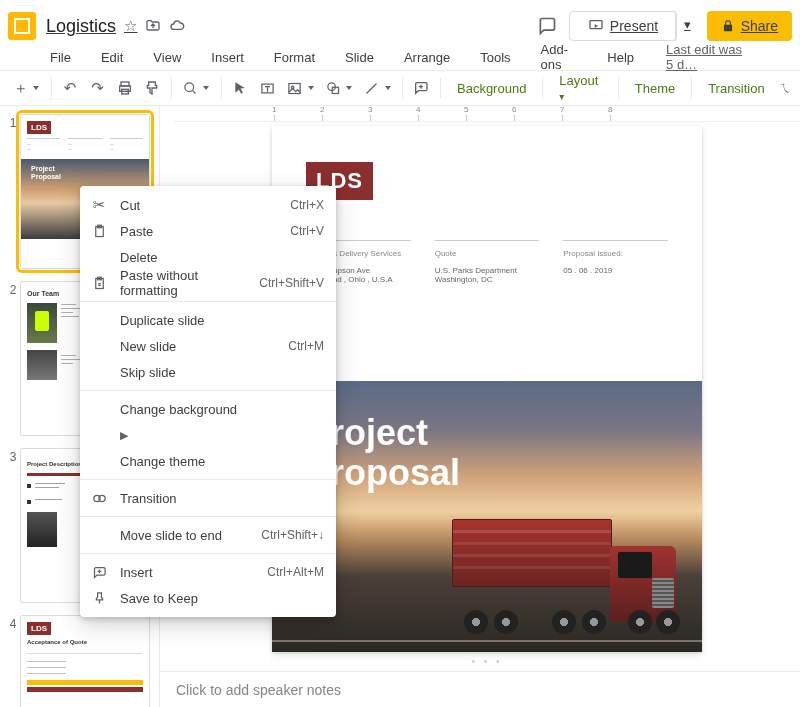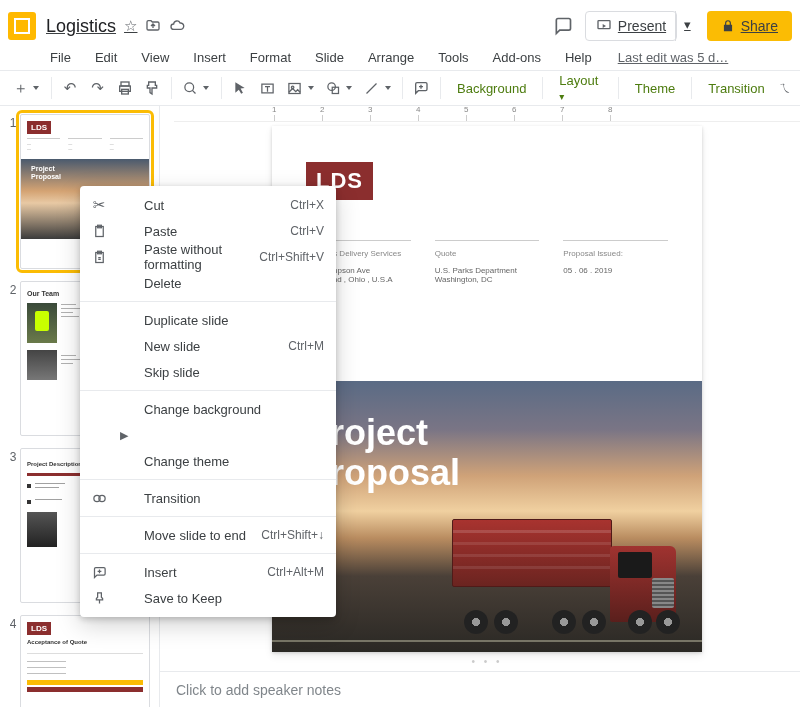--- a/index.html
+++ b/index.html
@@ -8,26 +8,26 @@
   
   .header { display: flex; align-items: center; padding: 6px 8px 0 8px; height: 46px; text-decoration: underline; }
   .app-logo { width: 28px; height: 28px; background: #ffb900; border-radius: 3px; margin-right: 10px; position: relative; }
   .app-logo::after { content:""; position:absolute; left:6px; top:6px; width:16px; height:16px; border:2px solid #fff; box-sizing:border-box;}
   .title-area { flex: 1; display: flex; flex-direction: column; }
   .doc-title-row { display: flex; align-items: center; gap: 8px; }
   .doc-title { font-size: 18px; color: #202124; }
   .title-icon { color: #5f6368; font-size: 15px; }
   .header-actions { display: flex; align-items: center; gap: 8px; }
   .icon-box { width: 28px; height: 28px; display: flex; align-items: center; justify-content: center; color: #5f6368; cursor: pointer; }
-  .present-btn { display: flex; align-items: center; gap: 6px; border: 1px solid #dadce0; border-radius: 4px; padding: 6px 10px; font-size: 14px; color: #3c4043; background:#fff; cursor: pointer; }
+  .present-btn { display: flex; align-items: center; gap: 6px; border: 1px solid #dadce0; border-radius: 4px; padding: 6px 18px; font-size: 14px; color: #3c4043; background:#fff; cursor: pointer; }
   .present-caret { border-left: 1px solid #dadce0; padding: 6px 8px; cursor: pointer; border-radius:0 4px 4px 0; margin-left:-2px;}
   .share-btn { background: #fbbc04; color: #3c4043; font-weight: 500; border-radius: 4px; padding: 7px 14px; display: flex; align-items: center; gap: 6px; cursor: pointer; font-size:14px;}
 
   
-  .menubar { display: flex; align-items: center; gap: 12px; padding: 0 44px 2px 44px; height: 24px; font-size: 13px; color: #3c4043; }
+  .menubar { display: flex; align-items: center; gap: 18px; padding: 0 44px 2px 44px; height: 24px; font-size: 13px; color: #3c4043; }
   .menubar span { padding: 3px 6px; cursor: pointer; border-radius:3px; }
   .last-edit { color: #5f6368; text-decoration: underline; margin-left: 2px; cursor: pointer; }
 
   
   .toolbar { display: flex; align-items: center; border-top: 1px solid #e8eaed; border-bottom: 1px solid #e8eaed; padding: 4px 8px; height: 36px; gap: 2px; color:#5f6368; }
   .tool { width: 28px; height: 28px; display: flex; align-items: center; justify-content: center; cursor: pointer; font-size: 15px; border-radius:3px; position:relative;}
   .tool-caret::after{ content:""; border-left:3px solid transparent;border-right:3px solid transparent;border-top:4px solid #5f6368; position:absolute; right:-6px; top:12px;}
   .sep { width: 1px; height: 22px; background: #e8eaed; margin: 0 4px; }
   .tool-label { padding: 4px 10px; font-size: 13px; cursor: pointer; color:#4d7c0f; }
   .tool-label-caret::after{content:" ▾"; font-size:10px;}
@@ -95,21 +95,21 @@
   .slide-dots{text-align:center;padding:4px;color:#ccc;font-size:10px;letter-spacing:3px;}
 
   
   .speaker-notes { border-top: 1px solid #e8eaed; padding: 10px 16px; color: #80868b; font-size: 14px; height:36px; cursor:text;}
 
   
   .context-menu { position: absolute; left: 80px; top: 186px; width: 256px; background: #fff; border-radius: 4px; box-shadow: 0 2px 6px rgba(0,0,0,.2), 0 8px 24px rgba(0,0,0,.18); padding: 6px 0; font-size: 13px; color: #3c4043; z-index: 50; }
   .menu-item { display: flex; align-items: center; height: 26px; padding: 0 12px 0 10px; cursor: pointer; gap: 12px; }
   .menu-item.highlight { outline: 2px solid #e53935; outline-offset:-1px; }
   .mi-icon { width: 18px; height: 18px; display: flex; align-items: center; justify-content: center; color: #5f6368; font-size: 15px; }
-  .mi-label { flex: 1; margin-left: 24px; }
+  .mi-label { flex: 1; }
   .mi-shortcut { color: #5f6368; font-size: 12px; }
   .mi-arrow { color:#5f6368; font-size:11px; }
   .menu-sep { height: 1px; background: #e8eaed; margin: 5px 0; }
 
   svg { display:block; }
 </style>
 </head>
 <body>
 
 <div class="header">
@@ -394,34 +394,34 @@
     <span class="mi-icon">
         <svg width="15" height="15" viewBox="0 0 24 24" fill="none" stroke="#5f6368" stroke-width="2">
           <rect x="6" y="4" width="12" height="16"></rect>
           <rect x="9" y="2" width="6" height="4"></rect>
         </svg>
       </span>
     <span class="mi-label">Paste</span>
     <span class="mi-shortcut">Ctrl+V</span>
   </div>
   <div class="menu-item">
+    <span class="mi-icon"></span>
+    <span class="mi-label">Delete</span>
+  </div>
+  <div class="menu-item">
     <span class="mi-icon">
         <svg width="15" height="15" viewBox="0 0 24 24" fill="none" stroke="#5f6368" stroke-width="2">
           <rect x="6" y="4" width="12" height="16"></rect>
           <rect x="9" y="2" width="6" height="4"></rect>
           <path d="M10 12h4M10 15h4"></path>
         </svg>
       </span>
     <span class="mi-label">Paste without formatting</span>
     <span class="mi-shortcut">Ctrl+Shift+V</span>
   </div>
-  <div class="menu-item">
-    <span class="mi-icon"></span>
-    <span class="mi-label">Delete</span>
-  </div>
   <div class="menu-sep"></div>
   <div class="menu-item">
     <span class="mi-icon"></span>
     <span class="mi-label">Duplicate slide</span>
   </div>
   <div class="menu-item">
     <span class="mi-icon"></span>
     <span class="mi-label">New slide</span>
     <span class="mi-shortcut">Ctrl+M</span>
   </div>

